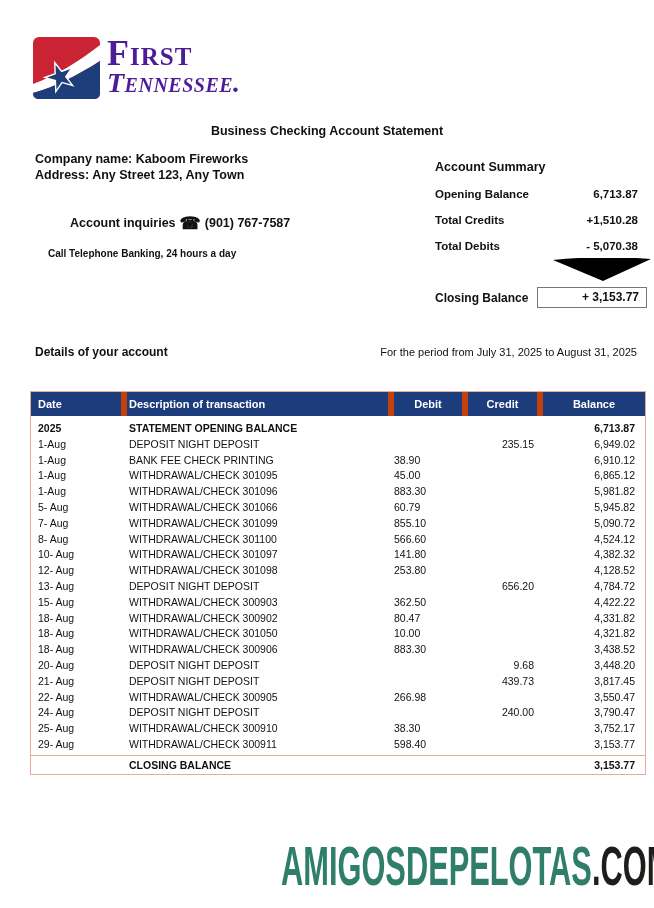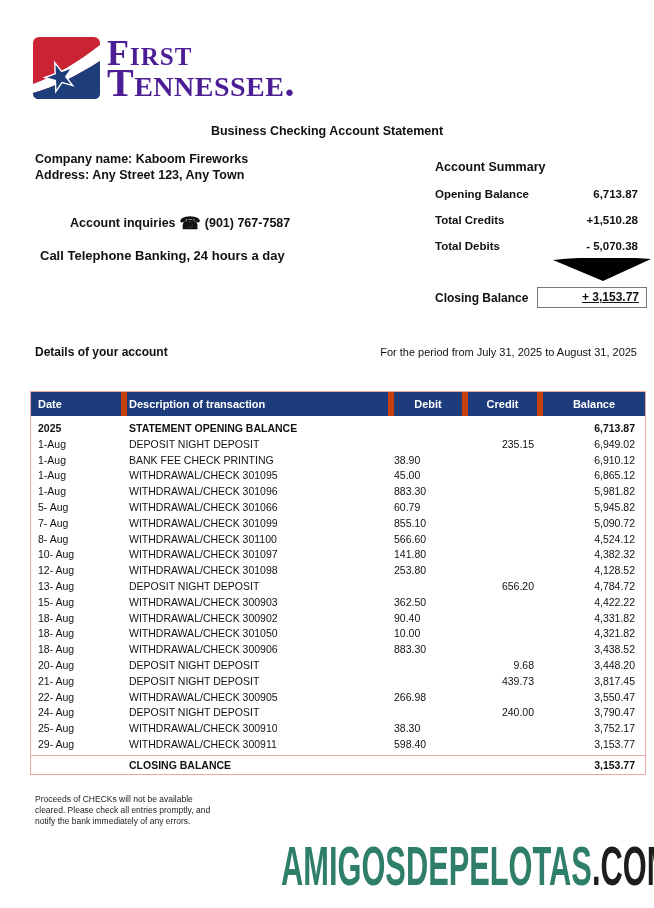--- a/index.html
+++ b/index.html
@@ -10,37 +10,37 @@
   }
 
   
   .logo { position:absolute; left:33px; top:37px; display:flex; align-items:flex-start; }
   .logo-mark { display:block; }
   .brand {
     margin-left:7px; margin-top:1px; color:#4c1d95;
     font-family:"Liberation Serif", serif; font-weight:bold; font-variant:small-caps;
   }
   .brand-line1 { font-size:36px; line-height:30px; letter-spacing:1px; }
-  .brand-line2 { font-size:40px; line-height:30px; letter-spacing:0.5px; }
+  .brand-line2 { font-size:28px; line-height:30px; letter-spacing:0.5px;font-style:italic; }
 
   
   .doc-title { position:absolute; top:124px; left:0; width:100%; text-align:center; font-weight:bold; font-size:12.5px; }
   .company   { position:absolute; left:35px; top:152px; font-weight:bold; font-size:12.5px; line-height:15.5px; }
   .inquiries { position:absolute; left:35px; top:213px; font-weight:bold; font-size:12.5px;margin-left:35px; }
   .phone-glyph { font-size:17px; vertical-align:-2px; margin:0 4px; }
-  .telebank  { position:absolute; left:40px; top:248px; font-weight:bold; font-size:13px; }
+  .telebank  { position:absolute; left:48px; top:248px; font-weight:bold; font-size:10px; }
 
   
   .summary { position:absolute; left:435px; top:160px; width:212px; }
   .summary-heading { font-weight:bold; font-size:12.5px; margin-bottom:14px; }
   .summary-row { display:flex; justify-content:space-between; font-weight:bold; font-size:11.5px; margin-bottom:14px; }
   .summary-row .val { padding-right:9px; }
   .summary-arrow { position:absolute; left:553px; top:258px; }
   .closing-line { position:absolute; left:435px; top:287px; width:212px; display:flex; justify-content:space-between; align-items:center; font-weight:bold; font-size:12px; }
-  .closing-box { border:1px solid #777; width:110px; height:21px; line-height:19px; text-align:right; padding-right:7px; background:#fff;text-decoration:underline; }
+  .closing-box { border:1px solid #777; width:110px; height:21px; line-height:19px; text-align:right; padding-right:7px; background:#fff; }
 
   
   .details-row { position:absolute; left:35px; top:345px; width:602px; display:flex; justify-content:space-between; align-items:baseline; }
   .details-heading { font-weight:bold; font-size:12px; }
   .details-period  { font-size:11px; }
 
   
   .txn-table { position:absolute; left:30px; top:391px; width:616px; border:1px solid #e9aaa2; font-size:10.5px; background:#fff; }
   .thead { background:#1c3c7c; color:#fff; font-weight:bold; display:flex; height:24px; font-size:11px; }
   .th { display:flex; align-items:center; border-right:6px solid #c2410c; }
@@ -226,21 +226,21 @@
         <div class="trow">
         <div class="c-date">15- Aug</div>
         <div class="c-desc">WITHDRAWAL/CHECK 300903</div>
         <div class="c-debit">362.50</div>
         <div class="c-credit"></div>
         <div class="c-balance">4,422.22</div>
       </div>
         <div class="trow">
         <div class="c-date">18- Aug</div>
         <div class="c-desc">WITHDRAWAL/CHECK 300902</div>
-        <div class="c-debit">90.40</div>
+        <div class="c-debit">80.47</div>
         <div class="c-credit"></div>
         <div class="c-balance">4,331.82</div>
       </div>
         <div class="trow">
         <div class="c-date">18- Aug</div>
         <div class="c-desc">WITHDRAWAL/CHECK 301050</div>
         <div class="c-debit">10.00</div>
         <div class="c-credit"></div>
         <div class="c-balance">4,321.82</div>
       </div>
@@ -296,23 +296,18 @@
       </div>
     <div class="closing-trow">
       <div class="c-date"></div>
       <div class="c-desc">CLOSING BALANCE</div>
       <div class="c-debit"></div>
       <div class="c-credit"></div>
       <div class="c-balance">3,153.77</div>
     </div>
   </div>
 
-  <div class="footnote">
-    <div>Proceeds of CHECKs will not be available</div>
-    <div>cleared. Please check all entries promptly, and</div>
-    <div>notify the bank immediately of any errors.</div>
-  </div>
 
   <div class="watermark">
     <span class="wm-green">AMIGOSDEPELOTAS</span><span class="wm-dark">.COM</span>
   </div>
 
 </div>
 
 </body></html>

